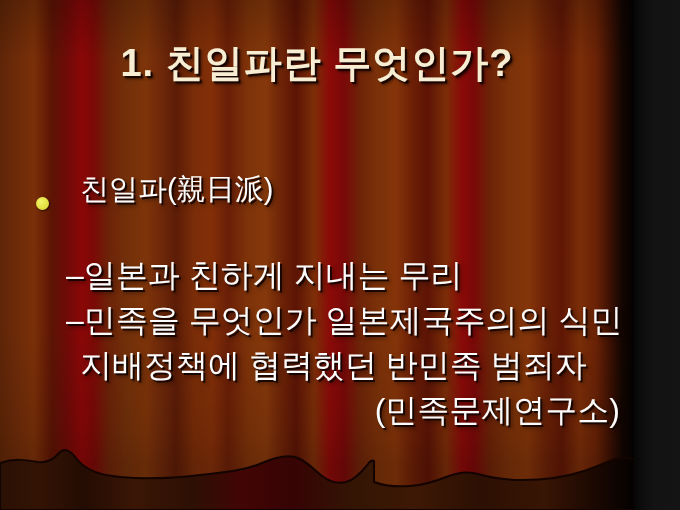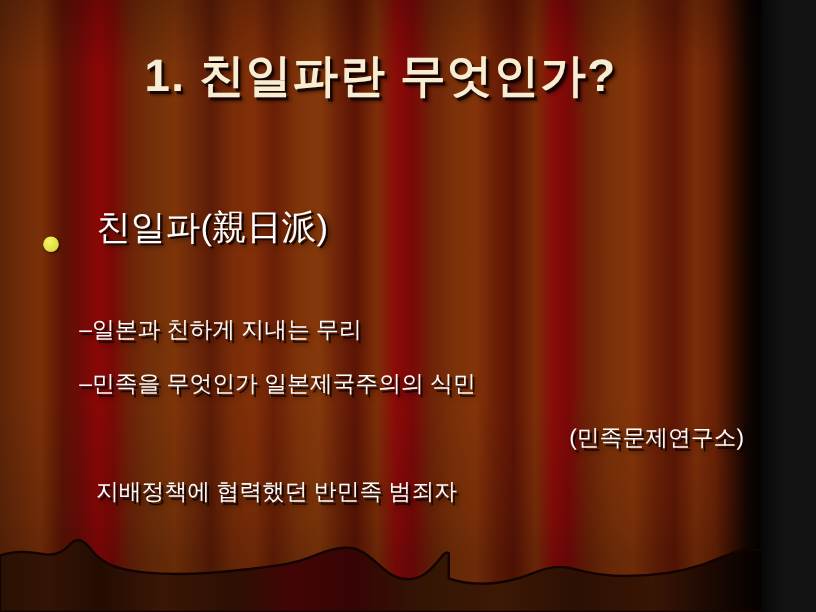--- a/index.html
+++ b/index.html
@@ -139,21 +139,21 @@
   }
 
   .sub-block {
     position: absolute;
     left: 66px;
     top: 253px;
     width: 566px;
   }
   .sub-line {
     color: #fbfbfb;
-    font-size: 19px;
+    font-size: 32px;
     line-height: 45px;
     text-shadow: 2px 2px 0 rgba(15,2,0,0.85), 3px 3px 4px rgba(0,0,0,0.5);
     white-space: nowrap;
   }
   .sub-line.indent { padding-left: 14px; }
   .sub-line.right  { text-align: right; padding-right: 12px; }
 </style>
 </head>
 <body>
 
@@ -196,17 +196,17 @@
   <div class="title">1. 친일파란 무엇인가?</div>
 
   <div class="bullet-row">
     <span class="bullet-dot"></span>
     <span class="bullet-text">친일파(親日派)</span>
   </div>
 
   <div class="sub-block">
     <div class="sub-line">–일본과 친하게 지내는 무리</div>
     <div class="sub-line">–민족을 무엇인가 일본제국주의의 식민</div>
+    <div class="sub-line indent">지배정책에 협력했던 반민족 범죄자</div>
     <div class="sub-line right">(민족문제연구소)</div>
-    <div class="sub-line indent">지배정책에 협력했던 반민족 범죄자</div>
   </div>
 
 </div>
 
 </body></html>

